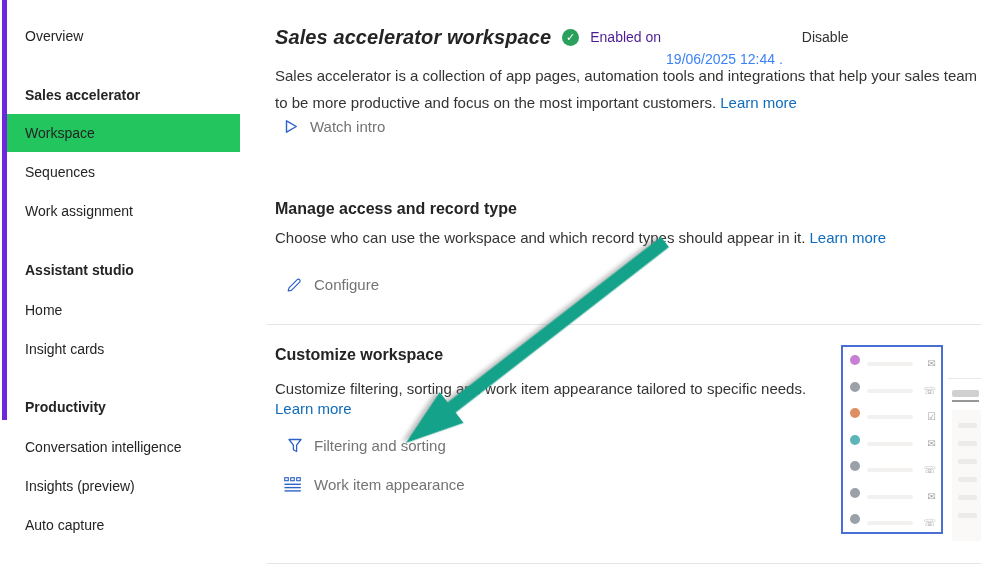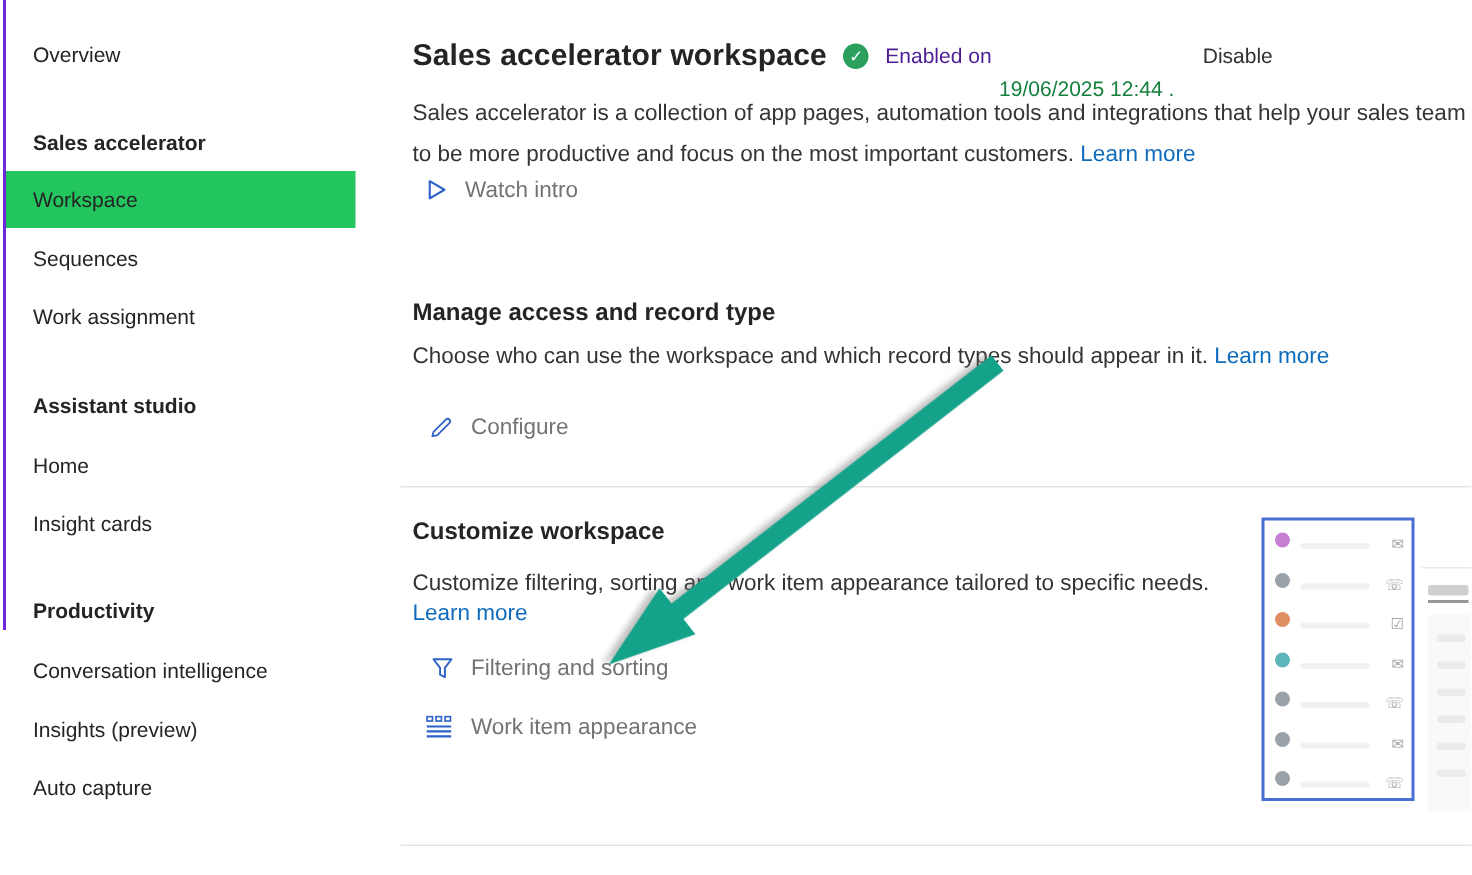--- a/index.html
+++ b/index.html
@@ -2,36 +2,36 @@
 <html><head>
 <meta charset="utf-8">
 <style>
   * { margin:0; padding:0; box-sizing:border-box; }
   html,body { width:981px; height:583px; background:#fff; overflow:hidden;
     font-family:"Liberation Sans","DejaVu Sans",sans-serif; color:#242424; }
   .page { position:relative; width:981px; height:583px; }
 
   
   .sidebar { position:absolute; left:0; top:0; width:235px; height:420px;
-    border-left:2px solid #6d28d9; margin-left:2px; background:#fff; }
+    border-left:5px solid #6d28d9; margin-left:2px; background:#fff; }
   .side-item { position:absolute; left:0; width:233px; height:38px; line-height:38px;
     padding-left:18px; font-size:14px; cursor:pointer; white-space:nowrap; }
   .side-item.header { font-weight:700; cursor:default; }
   .side-item.selected { background:#22c55e; }
 
   
   .main { position:absolute; left:0; top:0; width:981px; height:583px; }
 
   .title-row { position:absolute; left:275px; top:7px; display:flex; align-items:center; }
-  .page-title { font-size:20px; font-weight:600; letter-spacing:.1px; }
+  .page-title { font-size:20px; font-weight:600; letter-spacing:.1px;font-style:italic; }
   .check-circle { width:17px; height:17px; border-radius:50%; background:#2aa05c;
     color:#fff; font-size:11px; font-weight:700; display:inline-flex; align-items:center;
     justify-content:center; margin-left:11px; font-family:"DejaVu Sans",sans-serif; }
   .status-text { font-size:14px; color:#4c1d95; margin-left:11px; }
-  .status-date { font-size:14px; color:#15803d; margin-left:5px;margin-top:44px; }
+  .status-date { font-size:14px; color:#3b82f6; margin-left:5px;margin-top:44px; }
   .disable-btn { font-size:14px; color:#323130; margin-left:19px; cursor:pointer; background:none; border:none; font-family:inherit;text-align:right; }
 
   .desc-1 { position:absolute; left:275px; top:62px; width:706px; font-size:15px;
     line-height:27px; color:#343433; }
   .desc-2 { position:absolute; left:275px; top:228px; width:706px; font-size:15px;
     line-height:20px; color:#343433; }
   .desc-3 { position:absolute; left:275px; top:379px; width:555px; font-size:15px;
     line-height:20px; color:#343433; }
   a.learn-more { color:#0f6cbd; text-decoration:none; cursor:pointer; }
 

